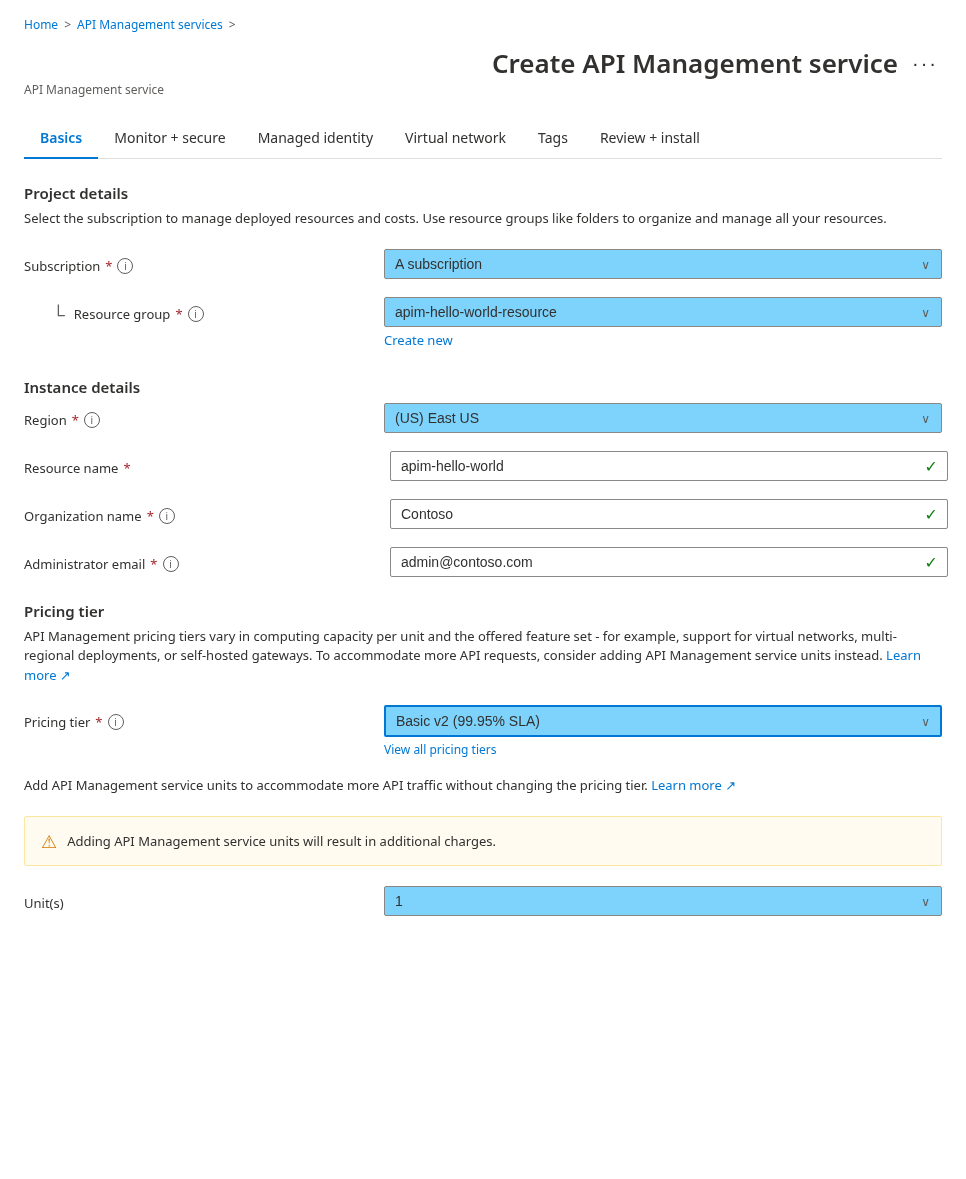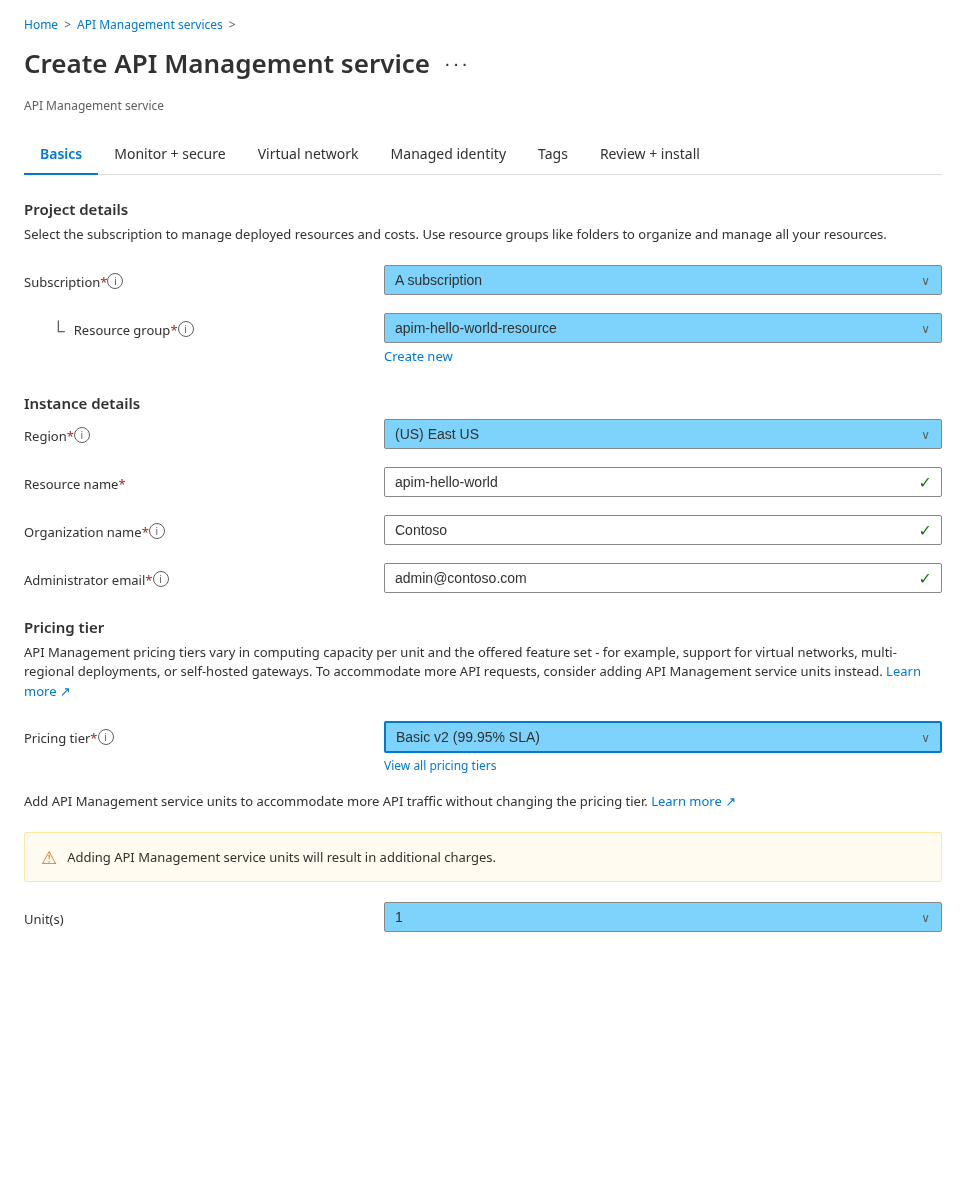--- a/index.html
+++ b/index.html
@@ -18,24 +18,25 @@
       font-size: 12px;
       color: #0078d4;
       margin-bottom: 12px;
     }
     .breadcrumb span { color: #605e5c; }
     .breadcrumb a { color: #0078d4; text-decoration: none; }
     .page-title {
       font-size: 26px;
       font-weight: 600;
       color: #323130;
-      margin-bottom: 16px;
+      margin-bottom: 0;
       display: flex;
       align-items: center;
       gap: 10px;
+      justify-content: flex-end;
     }
     .page-subtitle {
       font-size: 12px;
       color: #605e5c;
       margin-bottom: 20px;
     }
     .ellipsis-btn {
       font-size: 20px;
       color: #323130;
       cursor: pointer;
@@ -86,21 +87,22 @@
     }
     .form-label-group {
       width: 340px;
       min-width: 340px;
       padding-top: 8px;
     }
     .form-label {
       font-size: 13px;
       color: #323130;
       display: flex;
-      align-items: flex-start;
+      align-items: center;
+      gap: 5px;
     }
     .required { color: #a4262c; }
     .info-icon {
       display: inline-flex;
       align-items: center;
       justify-content: center;
       width: 16px;
       height: 16px;
       border: 1px solid #605e5c;
       border-radius: 50%;
@@ -169,20 +171,21 @@
       width: 100%;
       padding: 6px 36px 6px 10px;
       font-size: 14px;
       border: 1px solid #8a8886;
       border-radius: 2px;
       color: #323130;
     }
     .input-wrapper {
       position: relative;
       width: 100%;
+      margin-left: 6px;
     }
     .input-valid-icon {
       position: absolute;
       right: 10px;
       top: 50%;
       transform: translateY(-50%);
       color: #107c10;
       font-size: 16px;
     }
     .instance-section { margin-bottom: 24px; }
@@ -248,22 +251,22 @@
 
 <div class="page-title">
   <span>Create API Management service</span>
   <button class="ellipsis-btn">···</button>
 </div>
 <div class="page-subtitle">API Management service</div>
 
 <div class="tabs">
   <div class="tab active">Basics</div>
   <div class="tab">Monitor + secure</div>
+  <div class="tab">Managed identity</div>
   <div class="tab">Virtual network</div>
-  <div class="tab">Managed identity</div>
   <div class="tab">Tags</div>
   <div class="tab">Review + install</div>
 </div>
 
 <div class="form-section">
   <div class="section-title">Project details</div>
   <div class="section-desc">Select the subscription to manage deployed resources and costs. Use resource groups like folders to organize and manage all your resources.</div>
 
   <div class="form-row">
     <div class="form-label-group">

